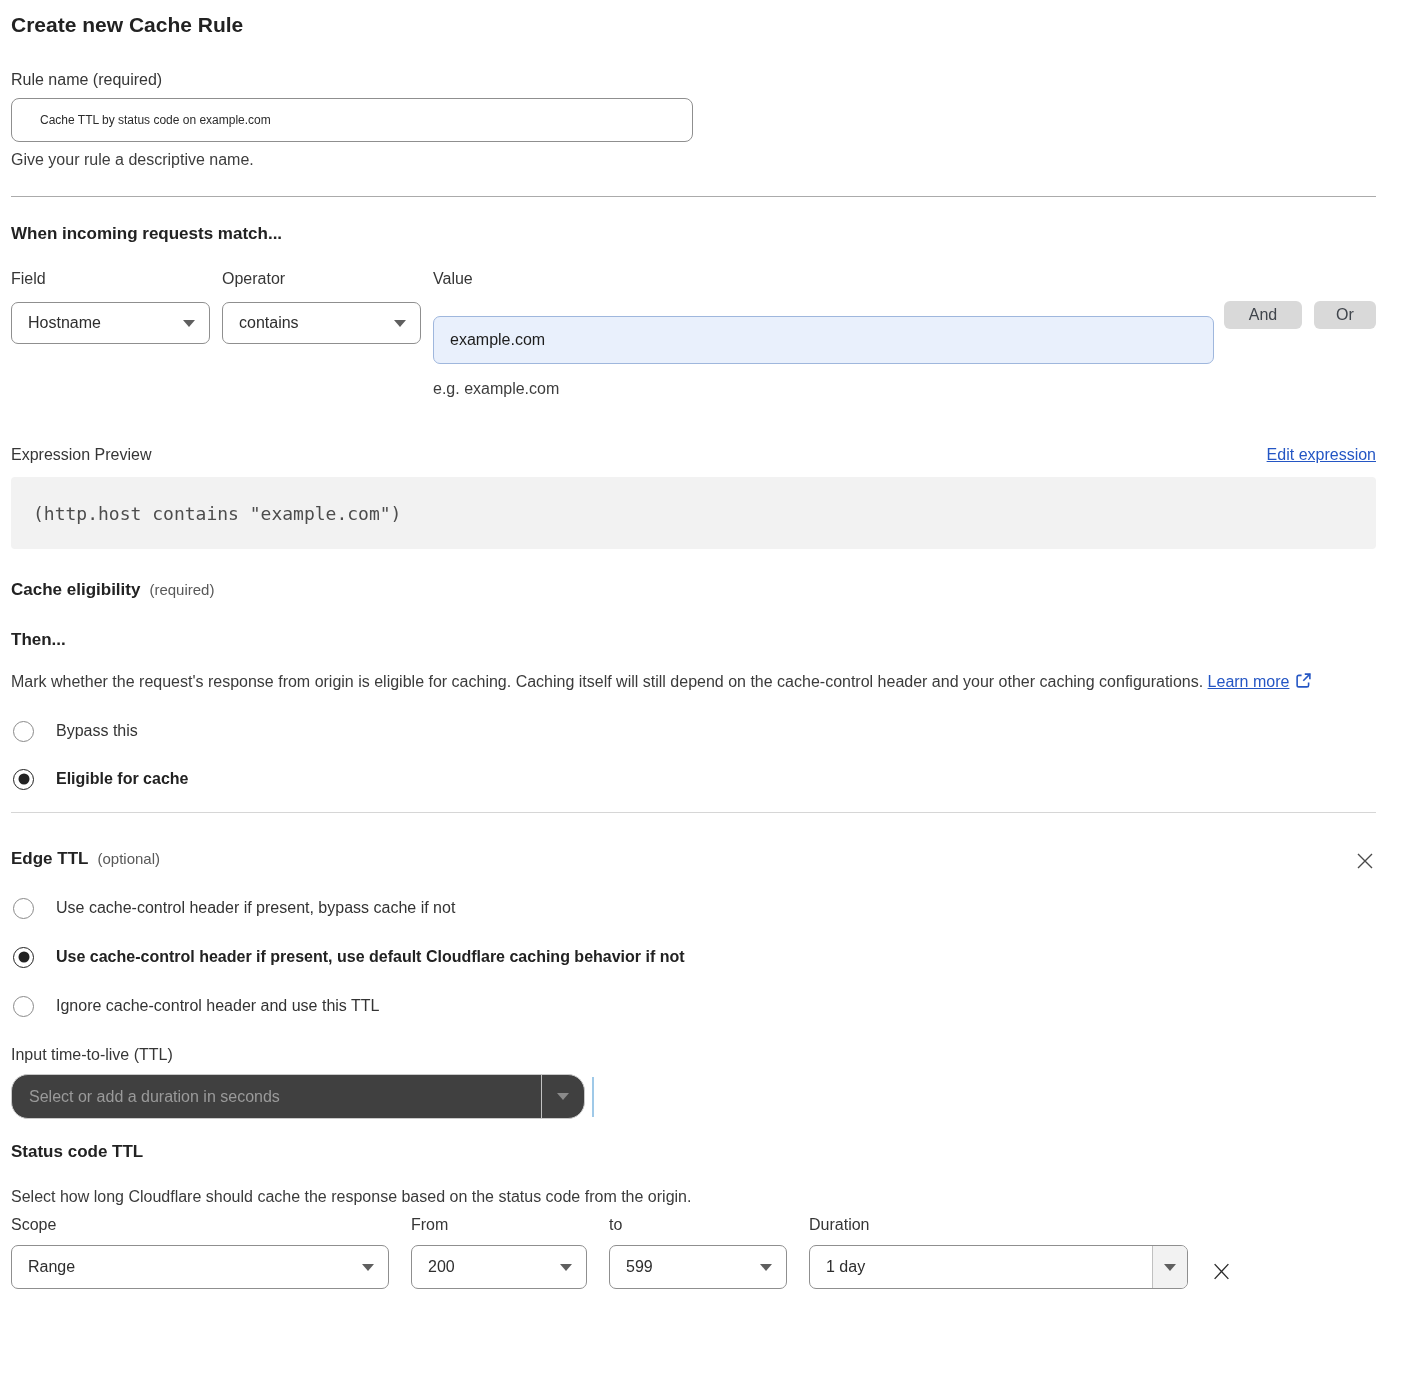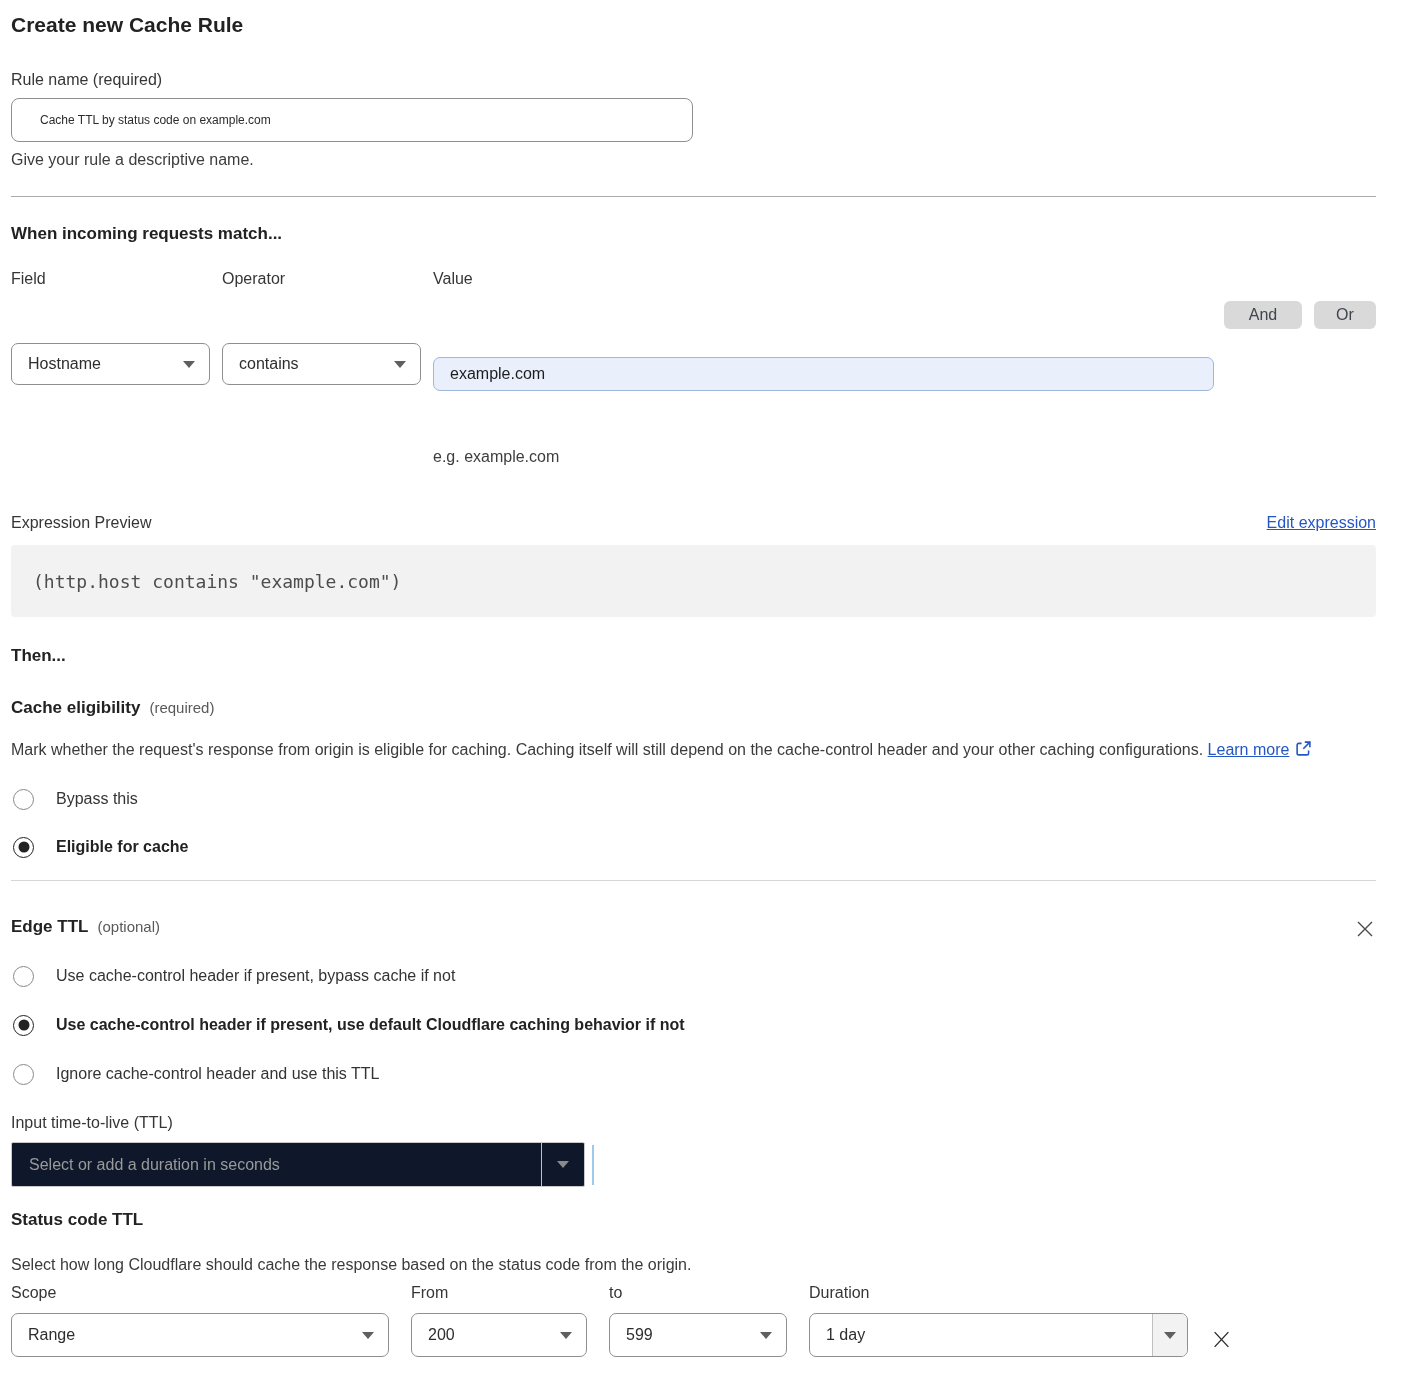--- a/index.html
+++ b/index.html
@@ -25,38 +25,38 @@
   .help-text { font-size: 16px; color: #3d3d3d; line-height: 19px; }
 
   .divider { border: none; border-top: 1px solid #ababab; margin: 27px 0 0 0; }
   .divider.light { border-top-color: #d6d6d6; }
 
   .section-heading { font-size: 17px; font-weight: 700; color: #222; line-height: 22px; }
   .qualifier { font-weight: 400; font-size: 15px; color: #595959; margin-left: 9px; }
 
   
   .match-row { display: flex; gap: 12px; margin-top: 24px; align-items: flex-start; }
-  .match-col { display: flex; flex-direction: column; gap: 41px; }
+  .match-col { display: flex; flex-direction: column; }
   .match-col .field-label { margin-bottom: 14px; }
   .w-field { width: 199px; }
   .w-operator { width: 199px; }
   .w-value { width: 781px; }
 
   .select {
     position: relative; height: 42px; border: 1px solid #8f8f8f; border-radius: 7px;
     background: #fff; display: flex; align-items: center; padding: 0 34px 0 16px;
     font-size: 16px; color: #2e2e2e; cursor: pointer; user-select: none;
   }
   .caret {
     position: absolute; right: 14px; top: 50%; margin-top: -3px;
     width: 0; height: 0; border-left: 6px solid transparent;
     border-right: 6px solid transparent; border-top: 7px solid #5f5f5f;
   }
   .value-input {
-    height: 34px; width: 100%; border: 1px solid #9fb7dd; border-radius: 7px;
+    height: 48px; width: 100%; border: 1px solid #9fb7dd; border-radius: 7px;
     background: #e9f0fc; padding: 0 16px; font-size: 16px; color: #1d1d1d;
     font-family: "Liberation Sans", sans-serif; outline: none;
   }
   .value-hint { margin-top: 16px; font-size: 16px; color: #3d3d3d; }
 
   .btn-gray {
     height: 28px; border: none; border-radius: 6px; background: #d9d9d9;
     color: #40454c; font-size: 16px; font-family: "Liberation Sans", sans-serif;
     cursor: pointer; margin-top: 32px;
   }
@@ -91,21 +91,21 @@
   .radio-label.selected { font-weight: 700; color: #222; }
 
   .edge-heading-row { display: flex; justify-content: space-between; align-items: flex-start; margin-top: 35px; }
   .close-x { cursor: pointer; padding: 2px; margin-top: 2px; }
 
   
   .ttl-label { margin-top: 27px; }
   .combo-wrap { display: flex; align-items: center; margin-top: 10px; }
   .combo {
     display: flex; height: 45px; width: 574px; border: 1px solid #c9c9c9;
-    border-radius: 2px; background: #0f172a; overflow: hidden;
+    border-radius: 17px; background: #404040; overflow: hidden;
   }
   .combo-main { flex: 1; display: flex; align-items: center; padding: 0 17px; color: #9a9a9a; font-size: 16px; }
   .combo-caret-box {
     width: 43px; border-left: 1px solid #c2c2c2; display: flex; align-items: center; justify-content: center;
   }
   .combo-caret-box .tri {
     width: 0; height: 0; border-left: 6px solid transparent; border-right: 6px solid transparent;
     border-top: 7px solid #8a8a8a;
   }
   .cursor-line { width: 2px; height: 40px; background: #9fc9e8; margin-left: 7px; }
@@ -183,25 +183,25 @@
   </div>
 
   <div class="expr-label-row">
     <span class="field-label">Expression Preview</span>
     <a class="link">Edit expression</a>
   </div>
   <div class="code-block">
     <span>(http.host contains "example.com")</span>
   </div>
 
-  <div class="section-heading mt-then">Then...</div>
-
   <div class="section-heading mt-cache-heading">
     <span>Cache eligibility</span><span class="qualifier">(required)</span>
   </div>
+
+  <div class="section-heading mt-then">Then...</div>
   <p class="section-desc" style="max-width:1345px;">
     <span>Mark whether the request's response from origin is eligible for caching. Caching itself will still depend on the cache-control header and your other caching configurations.</span>
     <a class="link">Learn more</a><span class="ext-icon"><svg width="17" height="17" viewBox="0 0 16 16" fill="none">
           <path d="M6.2 3.2H3.6C2.7 3.2 2 3.9 2 4.8v7.6C2 13.3 2.7 14 3.6 14h7.6c.9 0 1.6-.7 1.6-1.6V9.8" stroke="#2456c4" stroke-width="1.5"></path>
           <path d="M9.2 2H14v4.8" stroke="#2456c4" stroke-width="1.5"></path>
           <path d="M14 2L7.8 8.2" stroke="#2456c4" stroke-width="1.5"></path>
         </svg></span>
   </p>
 
   <div class="radio-row" style="margin-top:21px;">

